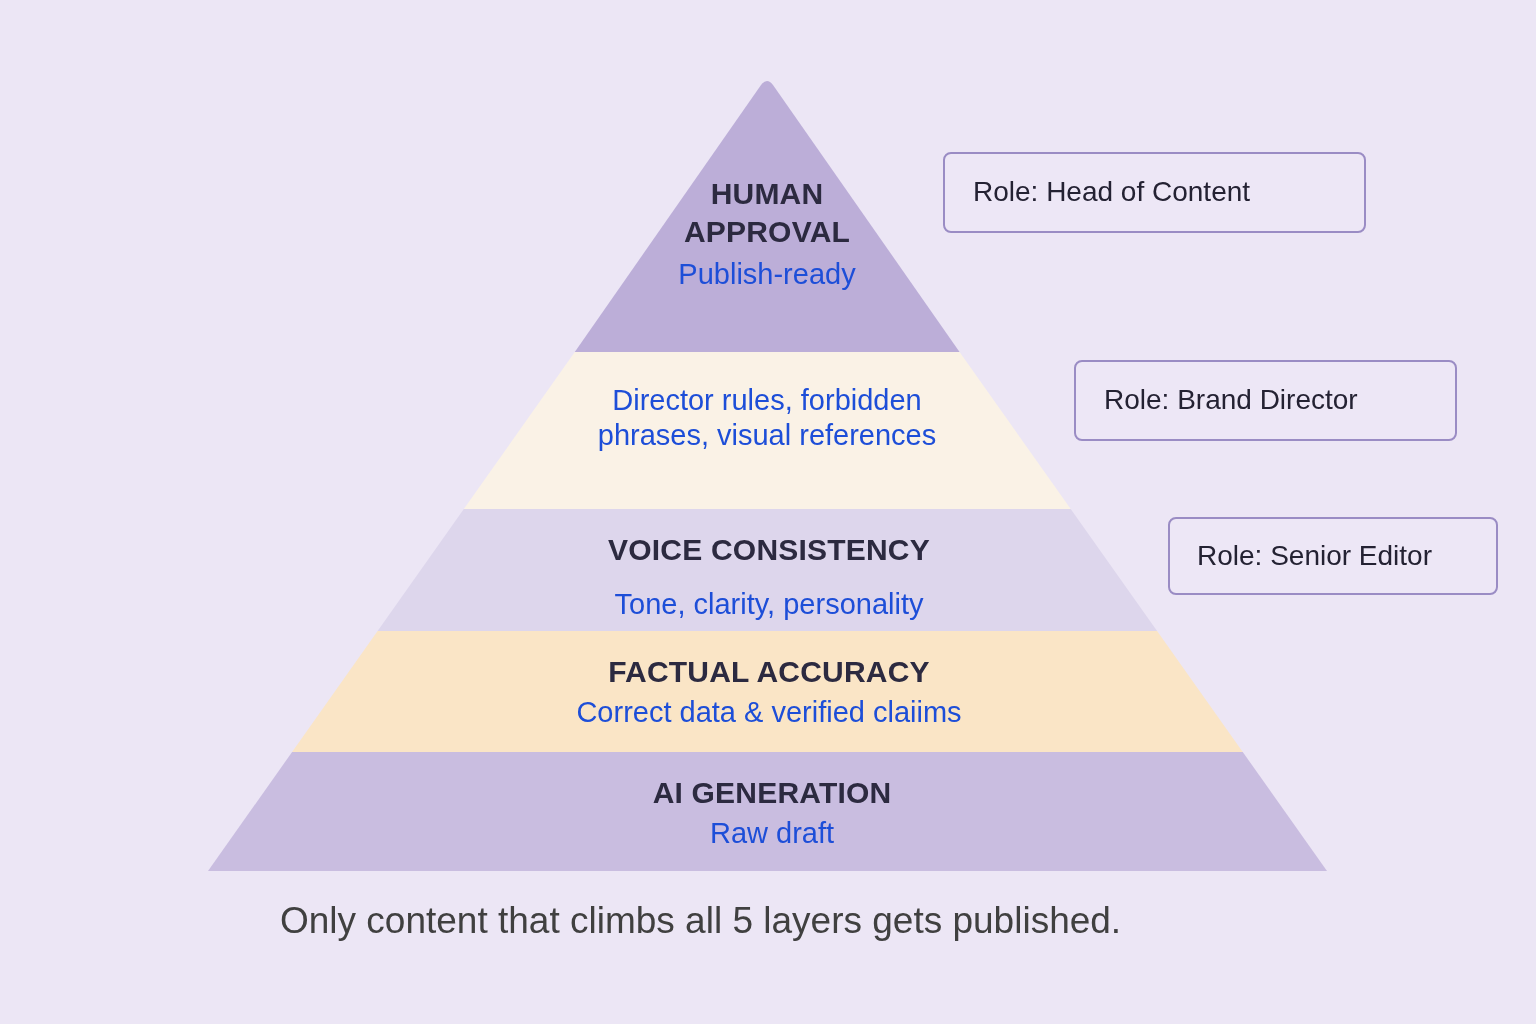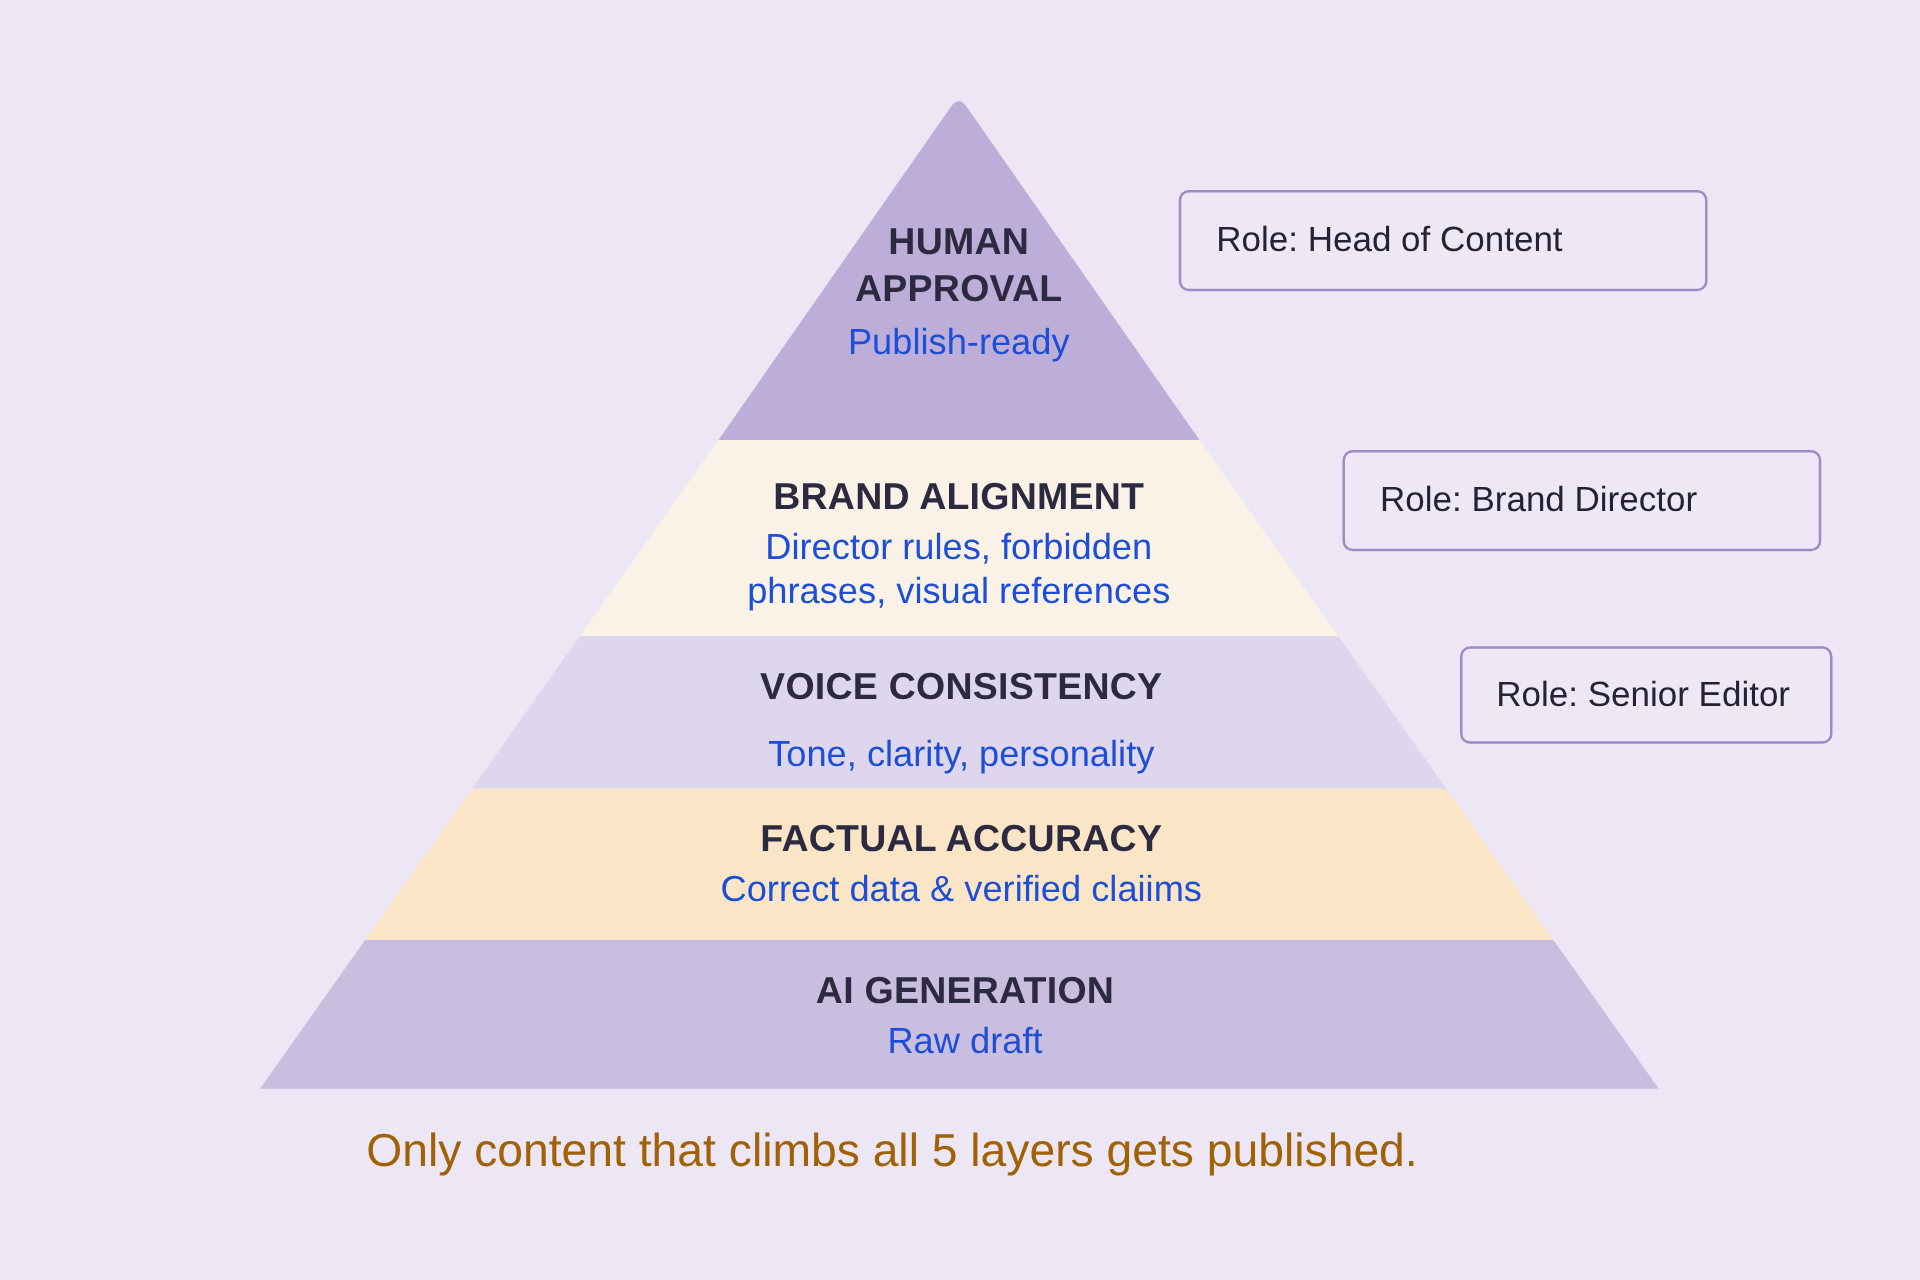--- a/index.html
+++ b/index.html
@@ -21,43 +21,42 @@
     font-size:29px; line-height:35px; color:#1d4ed8;
   }
   .role-box {
     position:absolute; box-sizing:border-box;
     border:2px solid #9a8cc4; border-radius:8px;
     background:#ede7f6; color:#242233;
     font-size:28px; line-height:76px; padding-left:28px;
     white-space:nowrap;
   }
   .footer {
-    position:absolute; left:293px; top:900px;
-    font-size:37px; color:#a16207; white-space:nowrap;
+    position:absolute; left:280px; top:900px;
+    font-size:37px; color:#404040; white-space:nowrap;
   }
 </style>
 </head>
 <body>
 
 <svg id="pyramid" width="1536" height="1024">
   <path id="band-0" d="M761,85 Q767,77 773,85 L959.566371681416,352 L574.7774968394438,352 Z" fill="#bcaed8"></path>
   <path id="band-1" d="M574.7774968394438,352 L959.566371681416,352 L1070.716814159292,509 L463.82553729456384,509 Z" fill="#faf2e6"></path>
   <path id="band-2" d="M463.82553729456384,509 L1070.716814159292,509 L1157.0884955752213,631 L377.6080910240202,631 Z" fill="#ddd6ec"></path>
   <path id="band-3" d="M377.6080910240202,631 L1157.0884955752213,631 L1242.7522123893805,752 L292.0973451327434,752 Z" fill="#fae5c6"></path>
   <path id="band-4" d="M292.0973451327434,752 L1242.7522123893805,752 L1327,871 L208,871 Z" fill="#c9bde0"></path>
 </svg>
 
 <div class="layer-text" style="left:767px; top:175px;">
   <div class="layer-title">HUMAN</div>
   <div class="layer-title">APPROVAL</div>
   <div class="layer-desc" style="margin-top:6px;">Publish-ready</div>
 </div>
 
 <div class="layer-text" style="left:767px; top:379px; width:560px;">
-  <div class="layer-title">BRAND ALIGNMENT</div>
   <div class="layer-desc" style="margin-top:4px;">Director rules, forbidden</div>
   <div class="layer-desc">phrases, visual references</div>
 </div>
 
 <div class="layer-text" style="left:769px; top:531px; width:560px;">
   <div class="layer-title">VOICE CONSISTENCY</div>
   <div class="layer-desc" style="margin-top:18px;">Tone, clarity, personality</div>
 </div>
 
 <div class="layer-text" style="left:769px; top:653px; width:600px;">
@@ -65,15 +64,15 @@
   <div class="layer-desc" style="margin-top:4px;">Correct data &amp; verified claiims</div>
 </div>
 
 <div class="layer-text" style="left:772px; top:774px; width:600px;">
   <div class="layer-title">AI GENERATION</div>
   <div class="layer-desc" style="margin-top:4px;">Raw draft</div>
 </div>
 
 <div class="role-box" style="left:943px; top:152px; width:423px; height:81px;">Role: Head of Content</div>
 <div class="role-box" style="left:1074px; top:360px; width:383px; height:81px;">Role: Brand Director</div>
-<div class="role-box" style="left:1168px; top:517px; width:298px; height:78px; padding-left:27px; line-height:74px;">Role: Senior Editor</div>
+<div class="role-box" style="left:1168px; top:517px; width:330px; height:78px; padding-left:27px; line-height:74px;">Role: Senior Editor</div>
 
 <div class="footer">Only content that climbs all 5 layers gets published.</div>
 
 </body></html>

